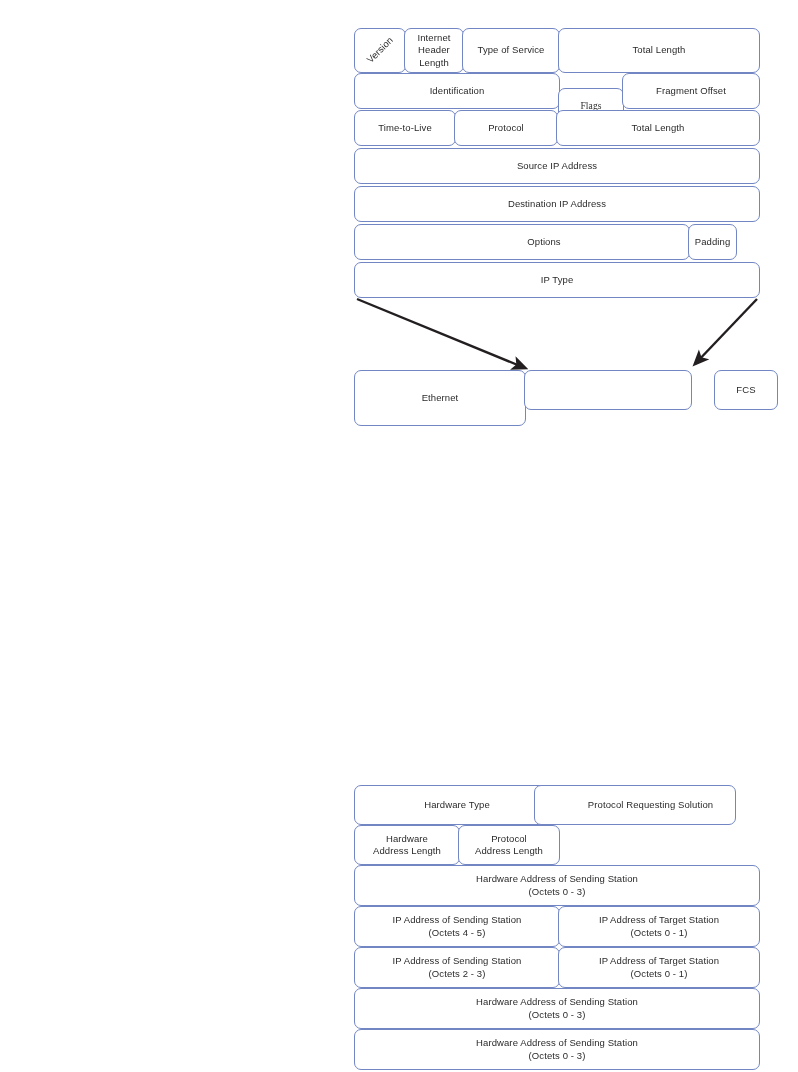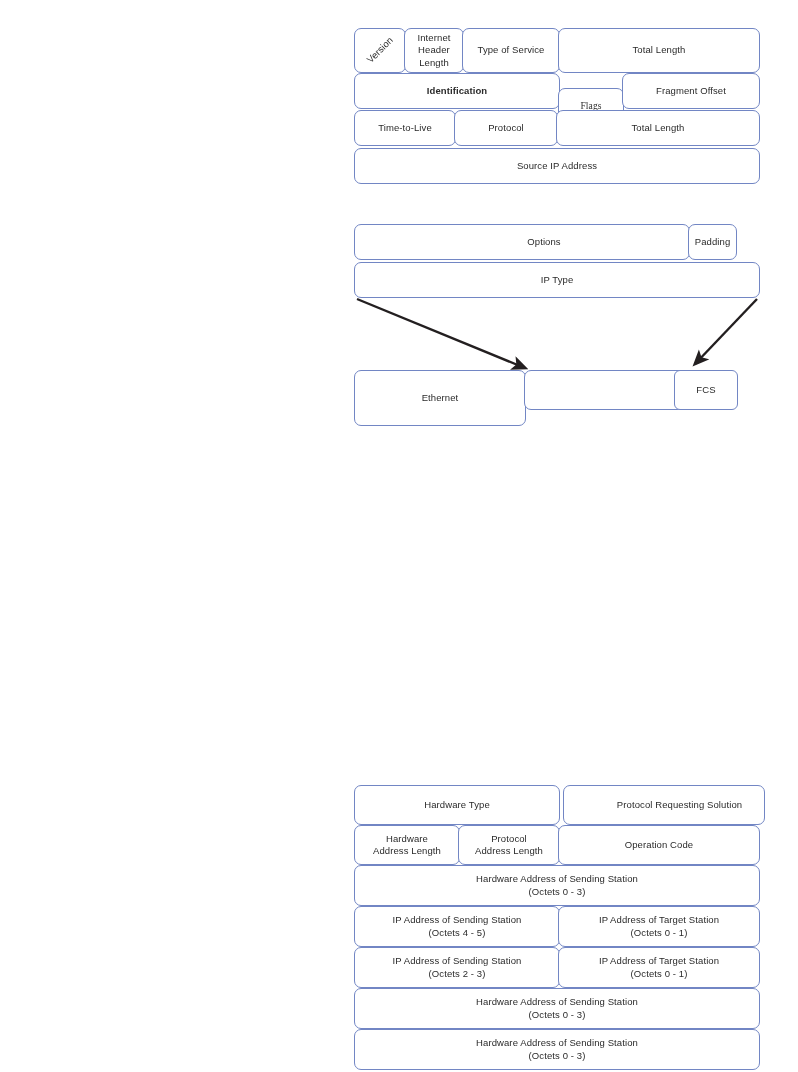--- a/index.html
+++ b/index.html
@@ -68,21 +68,21 @@
   <div class="cell" style="left:404px; top:28px; width:60px; height:45px;">
     <span>Internet Header Length</span>
   </div>
   <div class="cell" style="left:462px; top:28px; width:98px; height:45px;">
     <span>Type of Service</span>
   </div>
   <div class="cell" style="left:558px; top:28px; width:202px; height:45px;">
     <span>Total Length</span>
   </div>
 
-  <div class="cell" style="left:354px; top:73px; width:206px; height:36px;font-weight:bold;">
+  <div class="cell" style="left:354px; top:73px; width:206px; height:36px;">
     <span>Identification</span>
   </div>
   <div class="cell" style="left:558px; top:88px; width:66px; height:36px;font-family:Liberation Serif, serif;">
     <span>Flags</span>
   </div>
   <div class="cell" style="left:622px; top:73px; width:138px; height:36px;">
     <span>Fragment Offset</span>
   </div>
 
   <div class="cell" style="left:354px; top:110px; width:102px; height:36px;">
@@ -92,20 +92,23 @@
     <span>Protocol</span>
   </div>
   <div class="cell" style="left:556px; top:110px; width:204px; height:36px;">
     <span>Total Length</span>
   </div>
 
   <div class="cell" style="left:354px; top:148px; width:406px; height:36px;">
     <span>Source IP Address</span>
   </div>
 
+  <div class="cell" style="left:354px; top:186px; width:406px; height:36px;">
+    <span>Destination IP Address</span>
+  </div>
 
   <div class="cell" style="left:354px; top:224px; width:336px; height:36px;padding-left:44px;">
     <span>Options</span>
   </div>
   <div class="cell" style="left:688px; top:224px; width:49px; height:36px;">
     <span>Padding</span>
   </div>
 
   <div class="cell" style="left:354px; top:262px; width:406px; height:36px;">
     <span>IP Type</span>
@@ -120,44 +123,41 @@
     <line x1="357" y1="299" x2="525" y2="368" stroke="#231f20" stroke-width="2.4" marker-end="url(#arrowhead)"></line>
     <line x1="757" y1="299" x2="695" y2="364" stroke="#231f20" stroke-width="2.4" marker-end="url(#arrowhead)"></line>
   </svg>
 
   <div class="cell" style="left:354px; top:370px; width:172px; height:56px;">
     <span>Ethernet</span>
   </div>
   <div class="cell" style="left:524px; top:370px; width:168px; height:40px;">
     <span></span>
   </div>
-  <div class="cell" style="left:674px; top:370px; width:64px; height:40px;border-radius:6px;">
+  <div class="cell" style="left:714px; top:370px; width:64px; height:40px;">
     <span>FCS</span>
   </div>
 </div>
 
 <div class="diagram" id="arp-diagram">
 
   <div class="cell" style="left:354px; top:785px; width:206px; height:40px;">
     <span>Hardware Type</span>
   </div>
-  <div class="cell" style="left:563px; top:785px; width:202px; height:40px;padding-left:31px;">
+  <div class="cell" style="left:534px; top:785px; width:202px; height:40px;padding-left:31px;">
     <span>Protocol Requesting Solution</span>
   </div>
 
   <div class="cell" style="left:354px; top:825px; width:106px; height:40px; flex-direction:column;">
     <span>Hardware</span>
     <span class="sub">Address Length</span>
   </div>
   <div class="cell" style="left:458px; top:825px; width:102px; height:40px; flex-direction:column;">
     <span>Protocol</span>
     <span class="sub">Address Length</span>
-  </div>
-  <div class="cell" style="left:558px; top:825px; width:202px; height:40px;">
-    <span>Operation Code</span>
   </div>
 
   <div class="cell" style="left:354px; top:865px; width:406px; height:41px; flex-direction:column;">
     <span>Hardware Address of Sending Station</span>
     <span class="sub">(Octets 0 - 3)</span>
   </div>
 
   <div class="cell" style="left:354px; top:906px; width:206px; height:41px; flex-direction:column;">
     <span>IP Address of Sending Station</span>
     <span class="sub">(Octets 4 - 5)</span>

